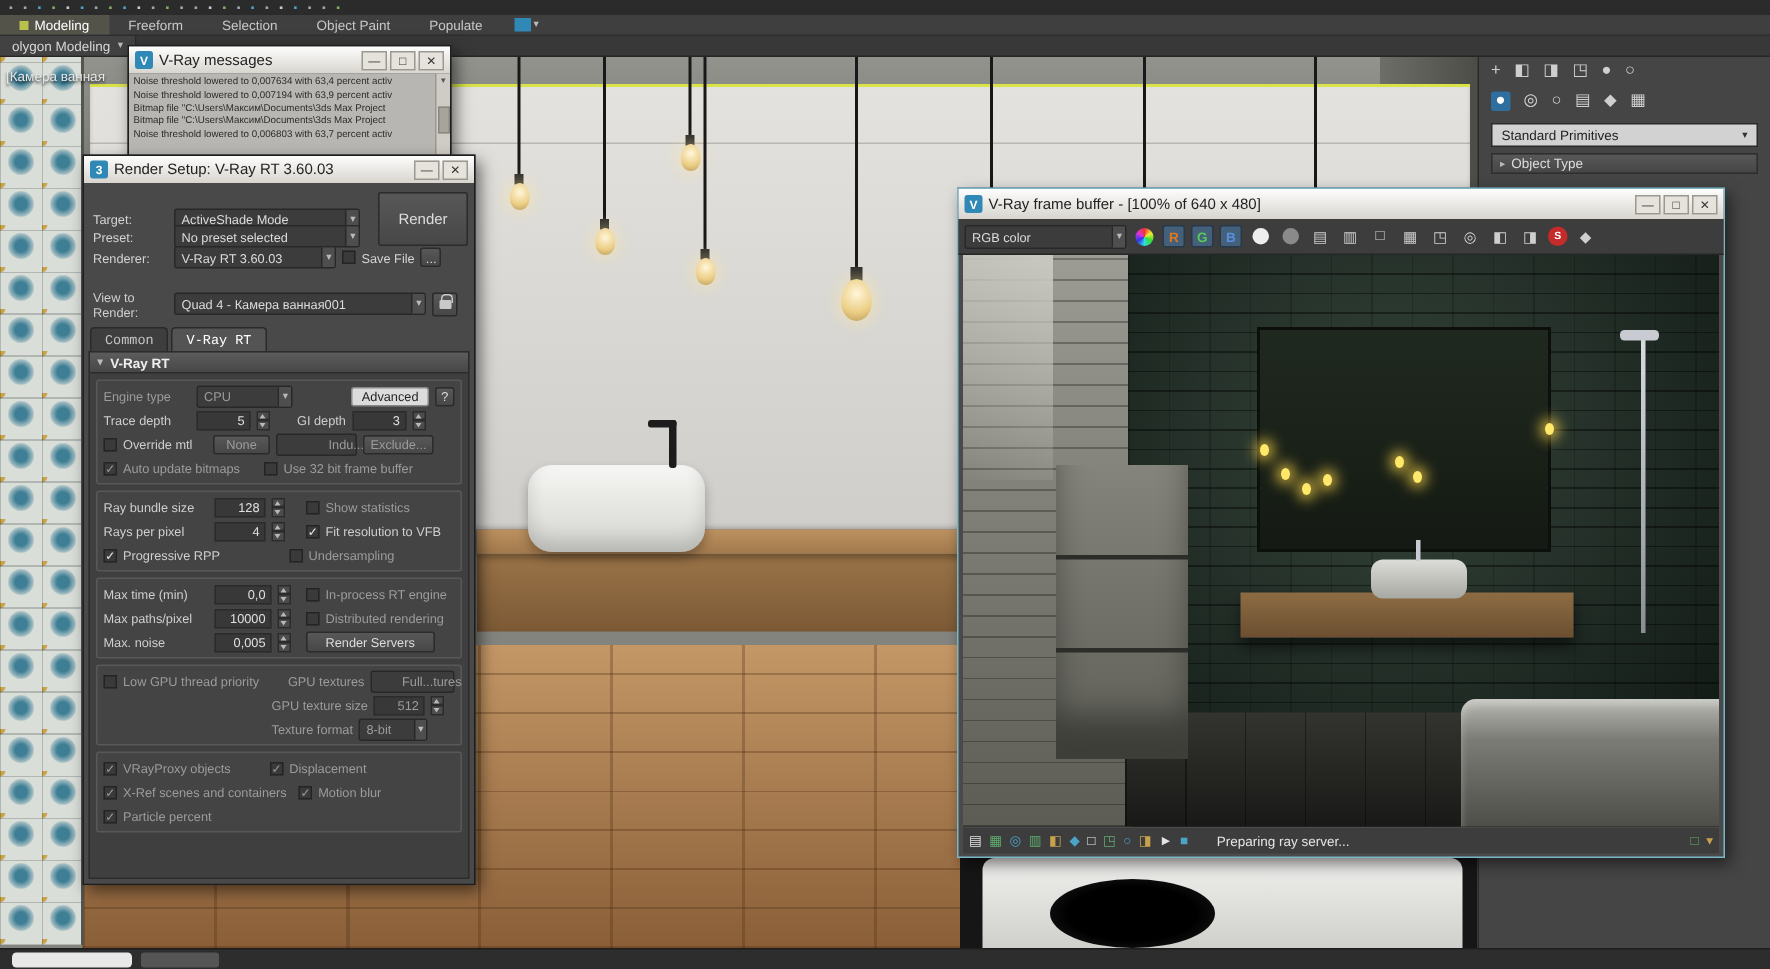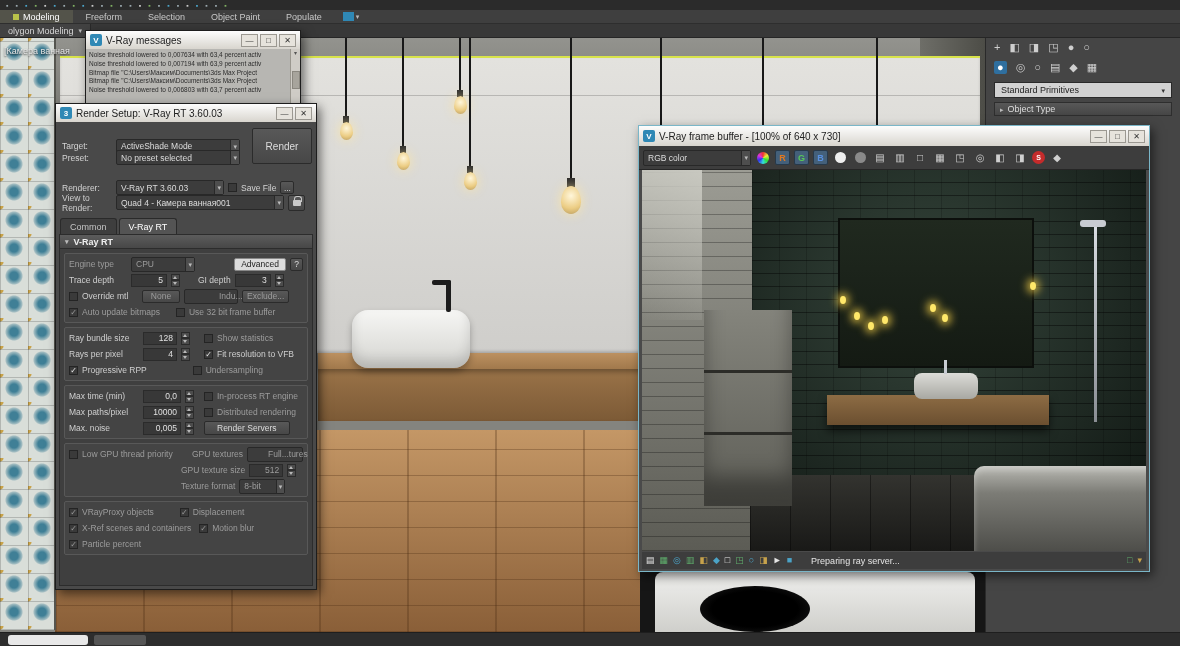--- a/index.html
+++ b/index.html
@@ -89,21 +89,21 @@
   .render-btn{width:60px;height:36px;font-size:10px;}
   .val{background:#383838;border:1px solid #2b2b2b;color:#e0e0e0;height:13px;display:flex;align-items:center;justify-content:flex-end;padding:0 3px;}
   .spin{display:inline-flex;flex-direction:column;width:9px;height:13px;}
   .spin i{flex:1;background:#4c4c4c;border:1px solid #2b2b2b;position:relative;}
   .spin i::after{content:"";position:absolute;left:1px;top:1px;border-left:2.5px solid transparent;border-right:2.5px solid transparent;}
   .spin i.up::after{border-bottom:3px solid #b8b8b8;}
   .spin i.dn::after{border-top:3px solid #b8b8b8;}
   .cb{width:9px;height:9px;background:#3a3a3a;border:1px solid #242424;display:inline-flex;align-items:center;justify-content:center;font-size:8px;color:#e8e8e8;flex:0 0 auto;}
   .cb.dim{color:#9a9a9a;}
   .rs-tabs{position:absolute;left:4px;top:96px;display:flex;height:16px;}
-  .rs-tab{padding:0 9px;font-size:9px;color:#c4c4c4;display:flex;align-items:center;background:#3e3e3e;border:1px solid #2a2a2a;border-bottom:none;border-radius:3px 3px 0 0;margin-right:2px;}
+  .rs-tab{padding:0 9px;font-size:9px;color:#c4c4c4;display:flex;align-items:center;background:#3e3e3e;border:1px solid #2a2a2a;border-bottom:none;border-radius:3px 3px 0 0;margin-right:2px;font-family:Liberation Mono, monospace;}
   .rs-tab.active{background:#545454;color:#fff;}
   .rollout{position:absolute;left:3px;top:112px;right:3px;bottom:3px;background:#3f3f3f;border:1px solid #2c2c2c;overflow:hidden;}
   .ro-header{height:14px;background:linear-gradient(#5c5c5c,#474747);border-bottom:1px solid #2c2c2c;display:flex;align-items:center;gap:5px;padding:0 5px;font-size:9px;font-weight:bold;color:#eee;}
   .grp{margin:4px 4px 0 4px;border:1px solid #585858;border-radius:2px;background:#444;padding:2px 4px;}
   .grow{display:flex;align-items:center;gap:4px;height:16px;}
   .advanced-btn{background:#dcdcdc;color:#222;height:13px;padding:0 6px;border:1px solid #888;border-radius:2px;}
   .qbtn{width:13px;height:13px;}
   .lock-btn{width:17px;height:16px;position:relative;}
   .lock-shape{width:8px;height:6px;background:#c9c9c9;border-radius:1px;position:relative;}
   .lock-shape::before{content:"";position:absolute;left:1px;top:-4px;width:6px;height:5px;border:1.5px solid #c9c9c9;border-bottom:none;border-radius:3px 3px 0 0;}
@@ -330,21 +330,21 @@
       </div>
 
       <div class="rs-row" style="left:6px;top:28px;width:180px;">
         <span class="rs-label" style="width:50px;">Preset:</span>
         <span class="dd" style="width:124px;">
           <span>No preset selected</span>
           <span class="chev">▾</span>
         </span>
       </div>
 
-      <div class="rs-row" style="left:6px;top:58px;width:250px;">
+      <div class="rs-row" style="left:6px;top:42px;width:250px;">
         <span class="rs-label" style="width:50px;">Renderer:</span>
         <span class="dd" style="width:108px;">
           <span>V-Ray RT 3.60.03</span>
           <span class="chev">▾</span>
         </span>
         <span class="cb"></span>
         <span class="rs-label">Save File</span>
         <span class="btn" style="width:14px;height:13px;">...</span>
       </div>
 
@@ -538,21 +538,21 @@
           </div>
         </div>
 
       </div>
     </div>
   </div>
 
   <div class="window fb" style="left:638px;top:125px;width:512px;height:447px;">
     <div class="tbar">
       <span class="appico">V</span>
-      <span>V-Ray frame buffer - [100% of 640 x 730]</span>
+      <span>V-Ray frame buffer - [100% of 640 x 480]</span>
       <span class="wbtns">
         <span class="wbtn">—</span>
         <span class="wbtn">□</span>
         <span class="wbtn">✕</span>
       </span>
     </div>
     <div class="fb-toolbar">
       <span class="dd fb-dd">
         <span>RGB color</span>
         <span class="chev">▾</span>

